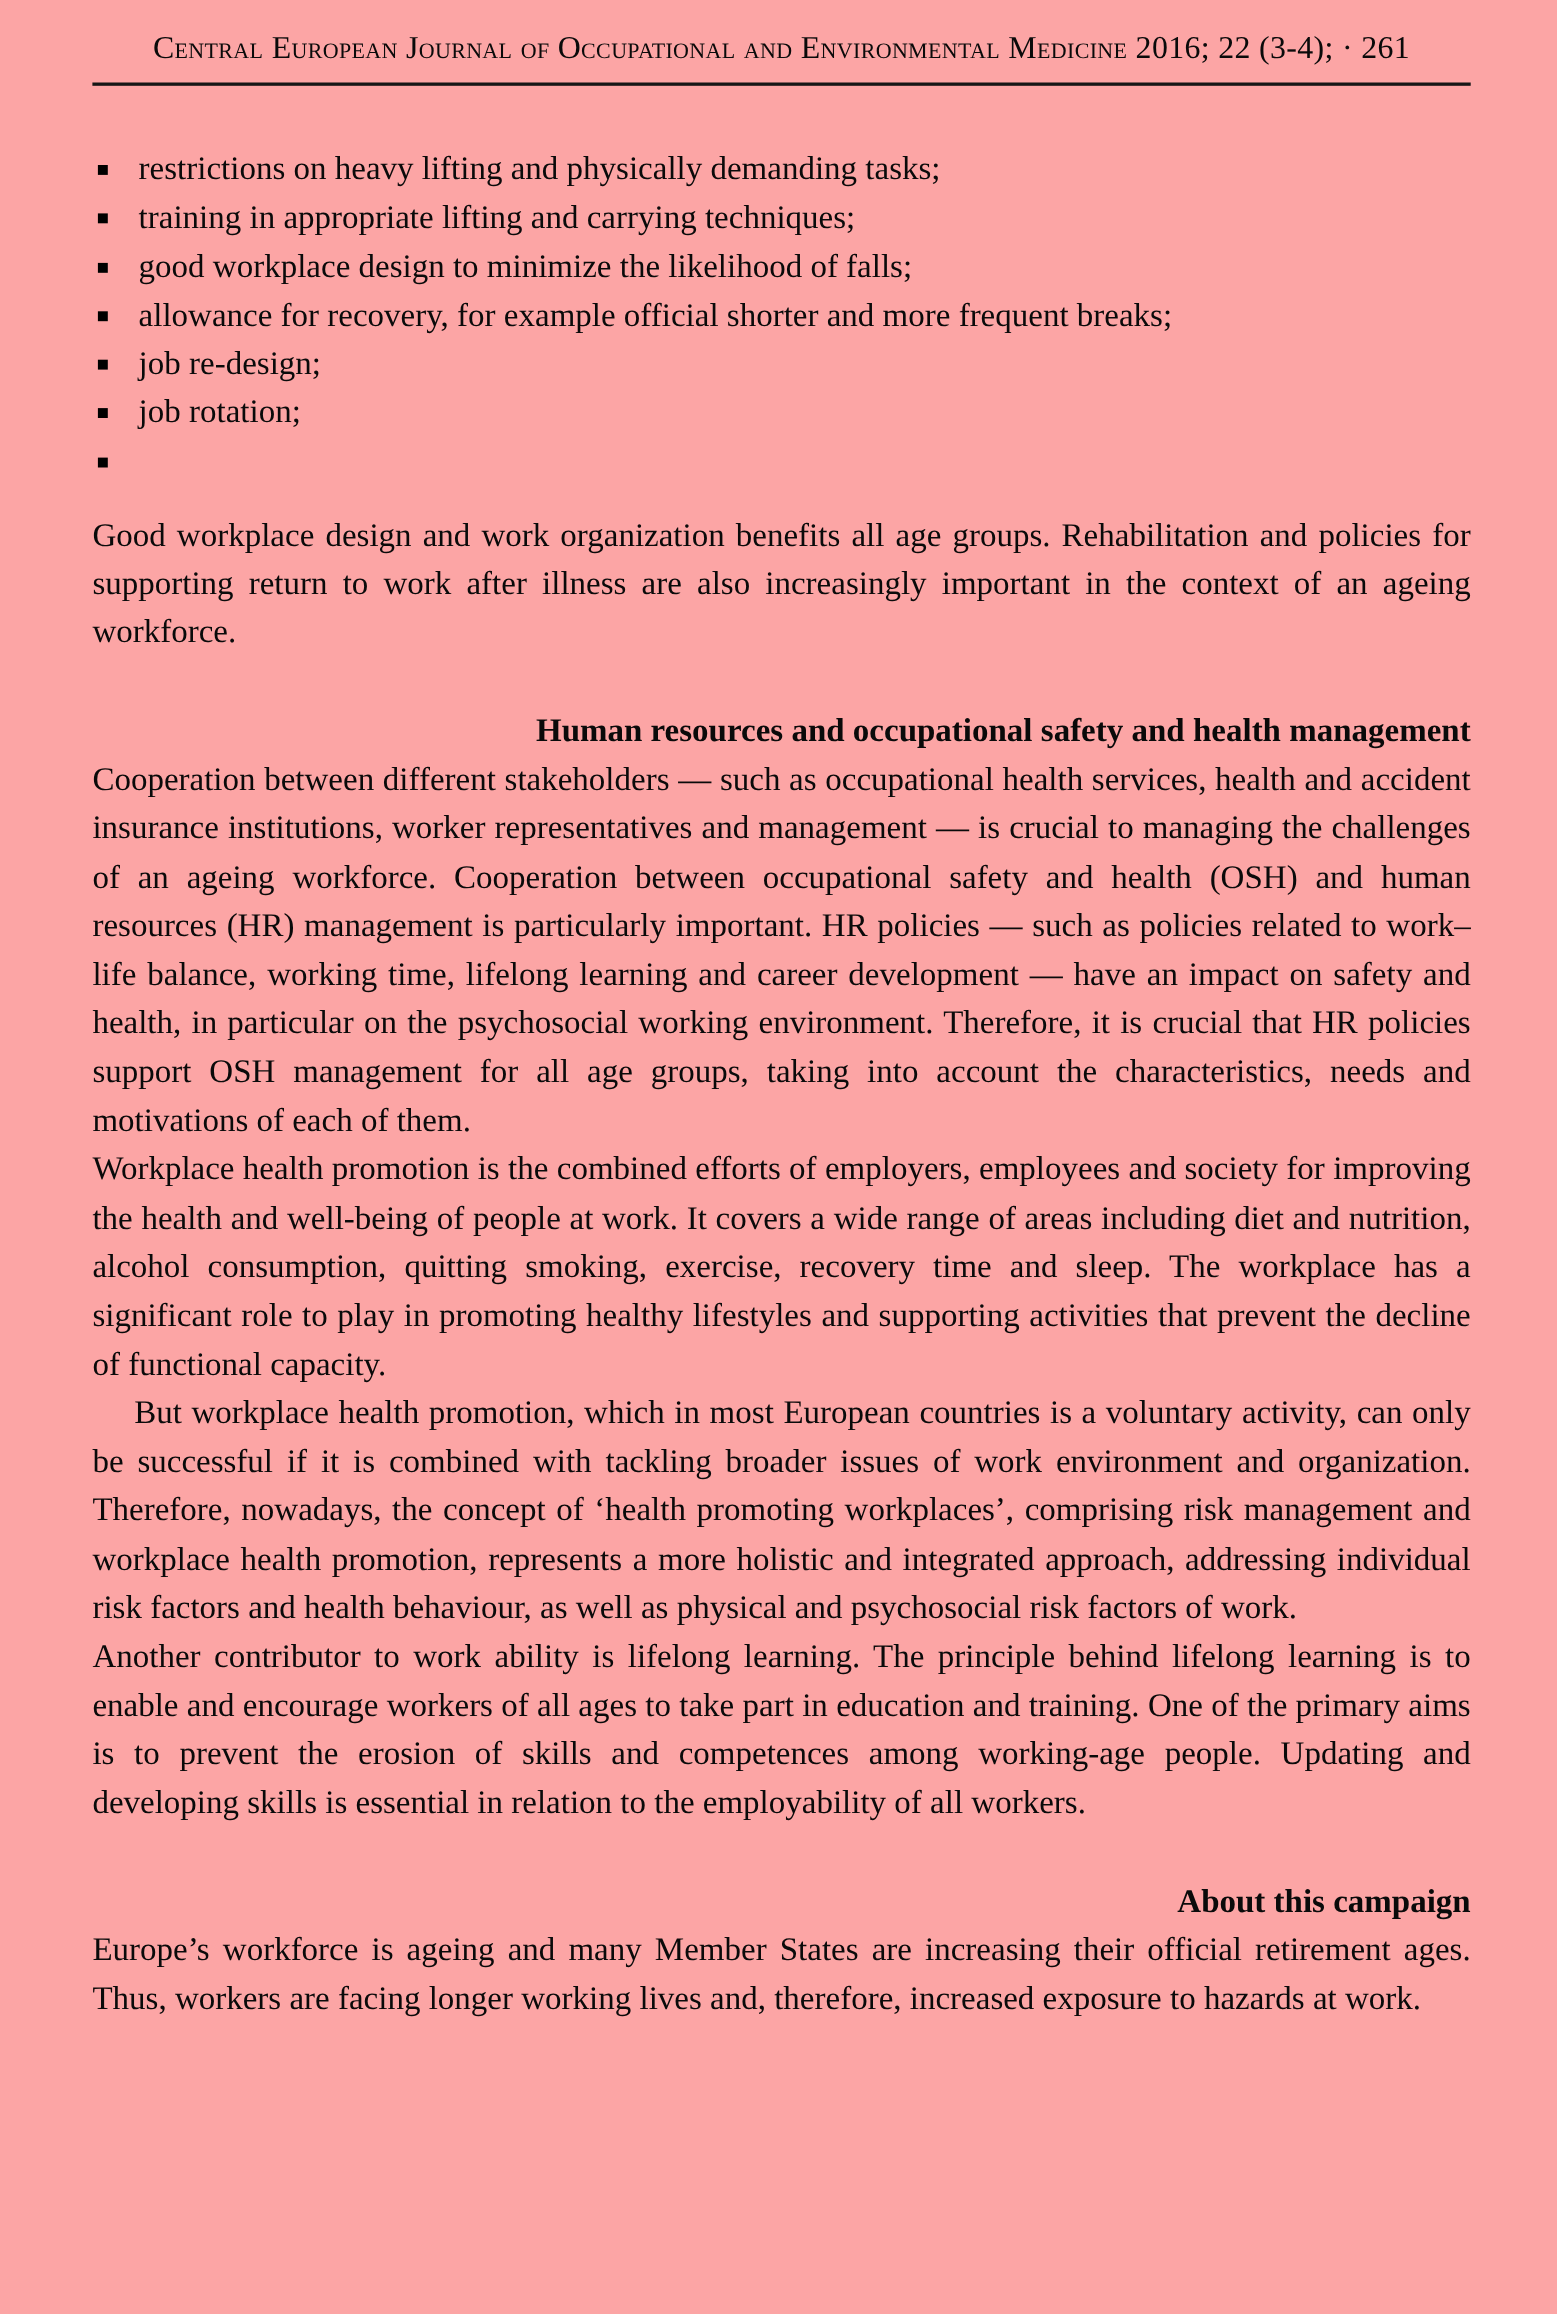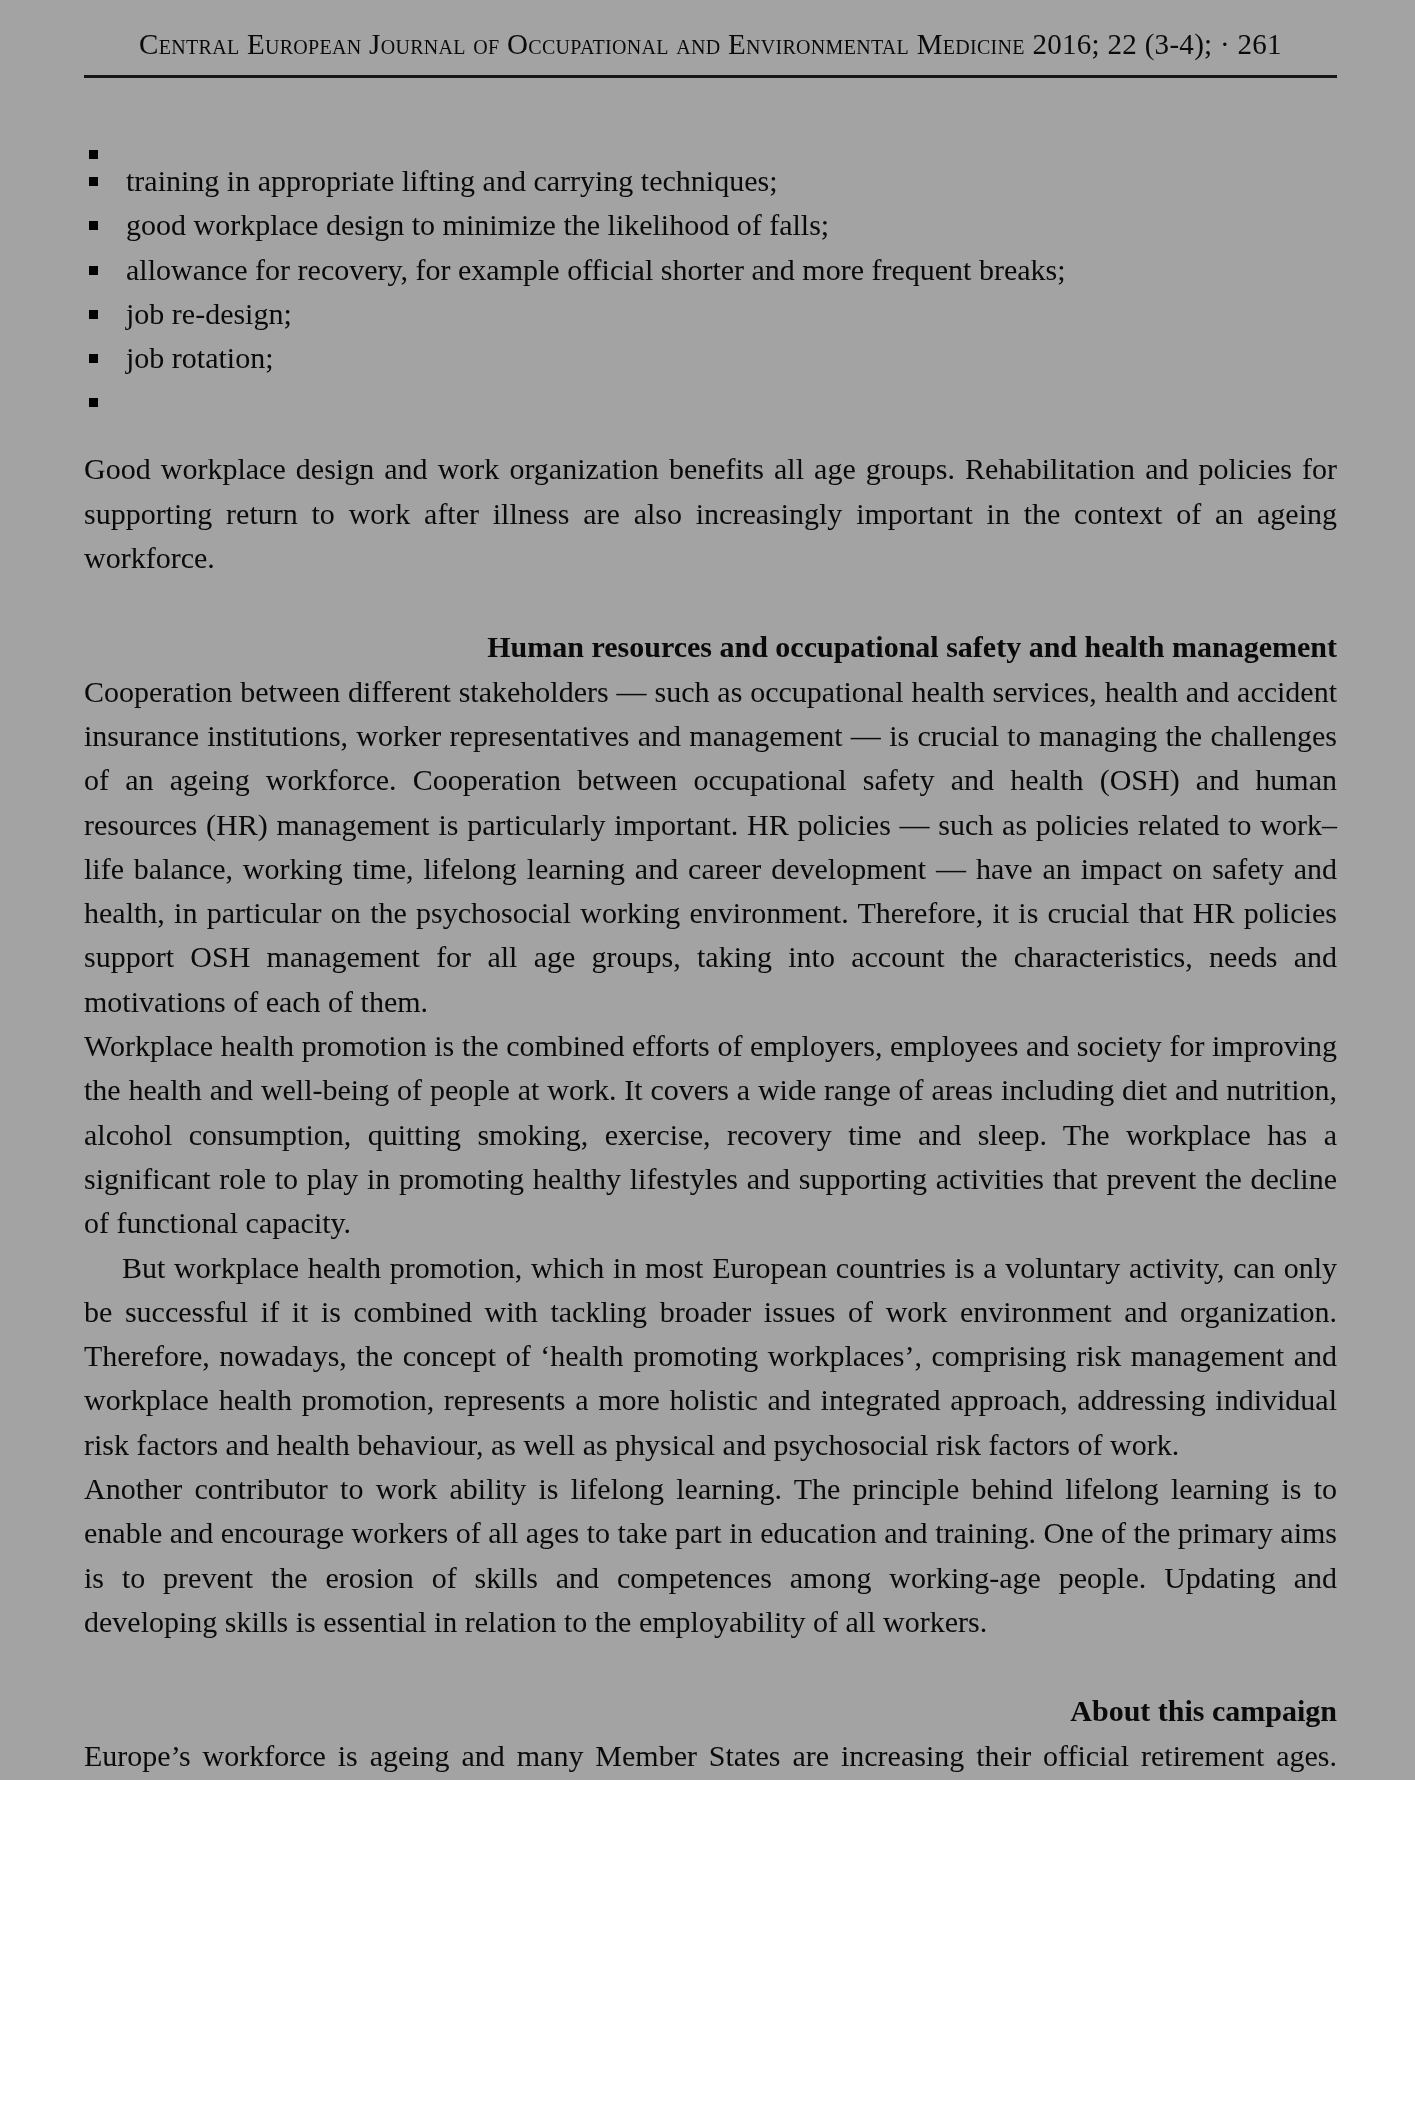--- a/index.html
+++ b/index.html
@@ -1,23 +1,23 @@
 <!DOCTYPE html>
 <html><head>
 <meta charset="utf-8">
 <style>
   * { box-sizing: border-box; }
   html, body { margin: 0; padding: 0; background: #ffffff; }
 
   .page {
     position: relative;
     width: 1415px;
-    height: 1780px;
+    height: 2104px;
     margin: 0 auto;
-    background: #a3a3a3;
+    background: #fca5a5;
     color: #0a0a0a;
     font-family: "Liberation Serif", serif;
     padding: 26px 78px 0 84px;
     overflow: hidden;
   }
 
   
   .running-head {
     text-align: center;
     font-size: 29px;
@@ -82,20 +82,21 @@
     <span class="issue-info">2016; 22 (3-4); · 261</span>
   </div>
 
   <hr class="header-rule">
 
   <div class="content">
 
     <ul class="bullet-list">
       <li>
         <span class="bullet-marker"></span>
+        <span>restrictions on heavy lifting and physically demanding tasks;</span>
       </li>
       <li>
         <span class="bullet-marker"></span>
         <span>training in appropriate lifting and carrying techniques;</span>
       </li>
       <li>
         <span class="bullet-marker"></span>
         <span>good workplace design to minimize the likelihood of falls;</span>
       </li>
       <li>

